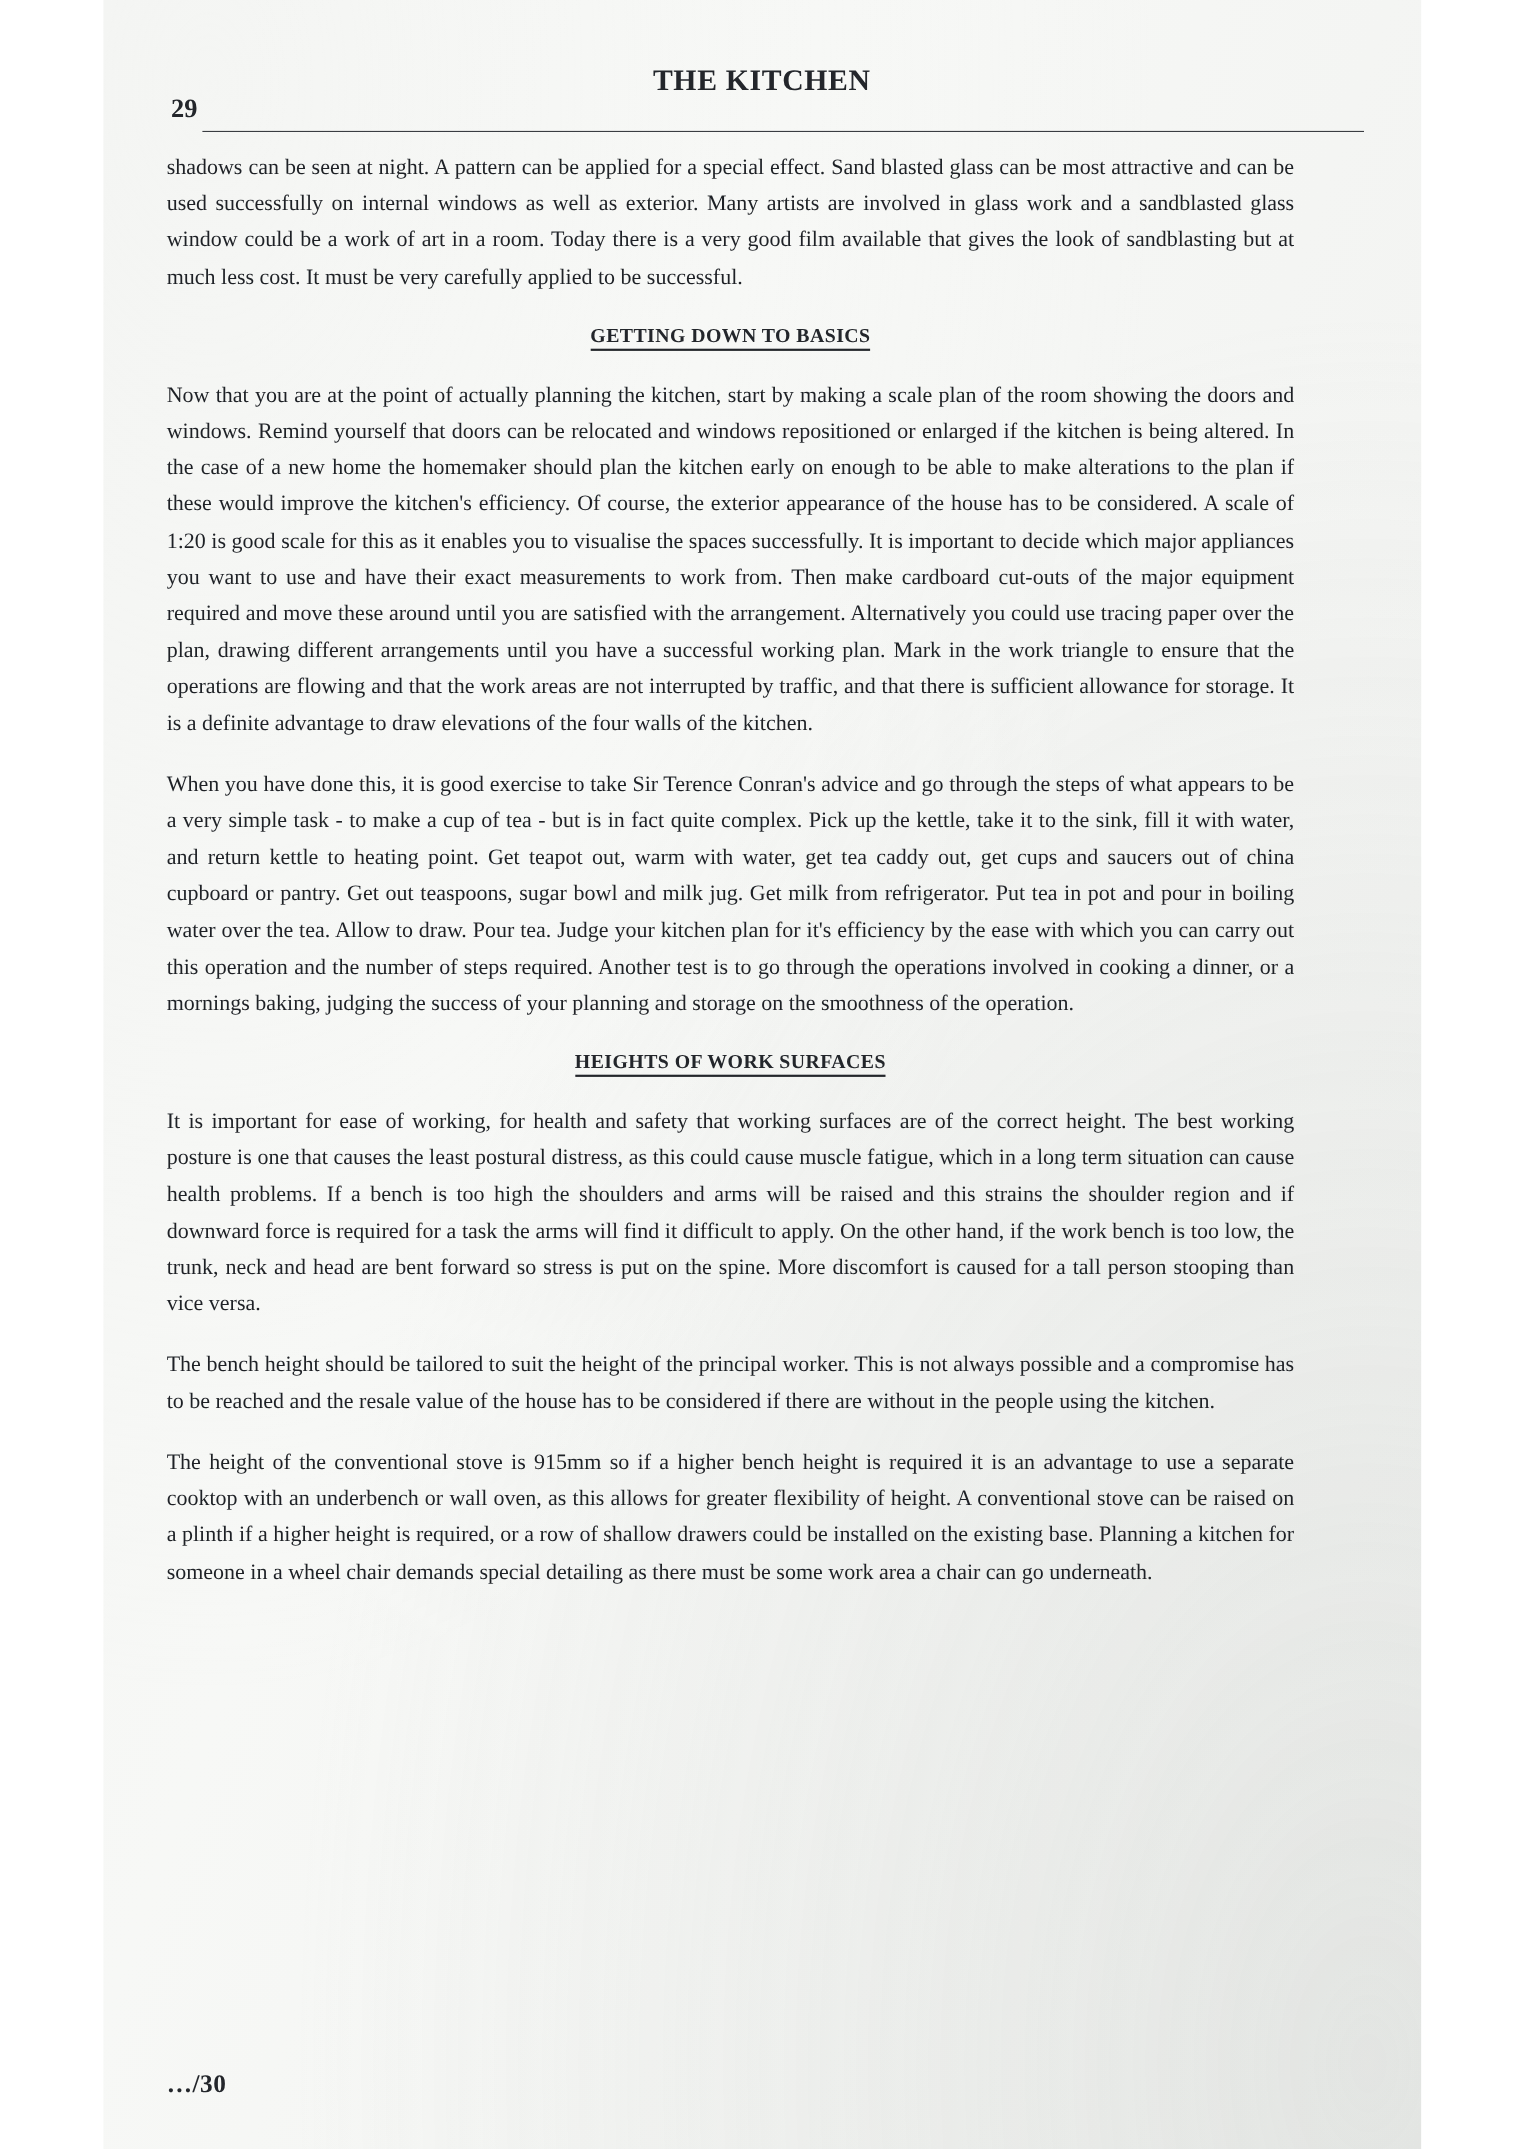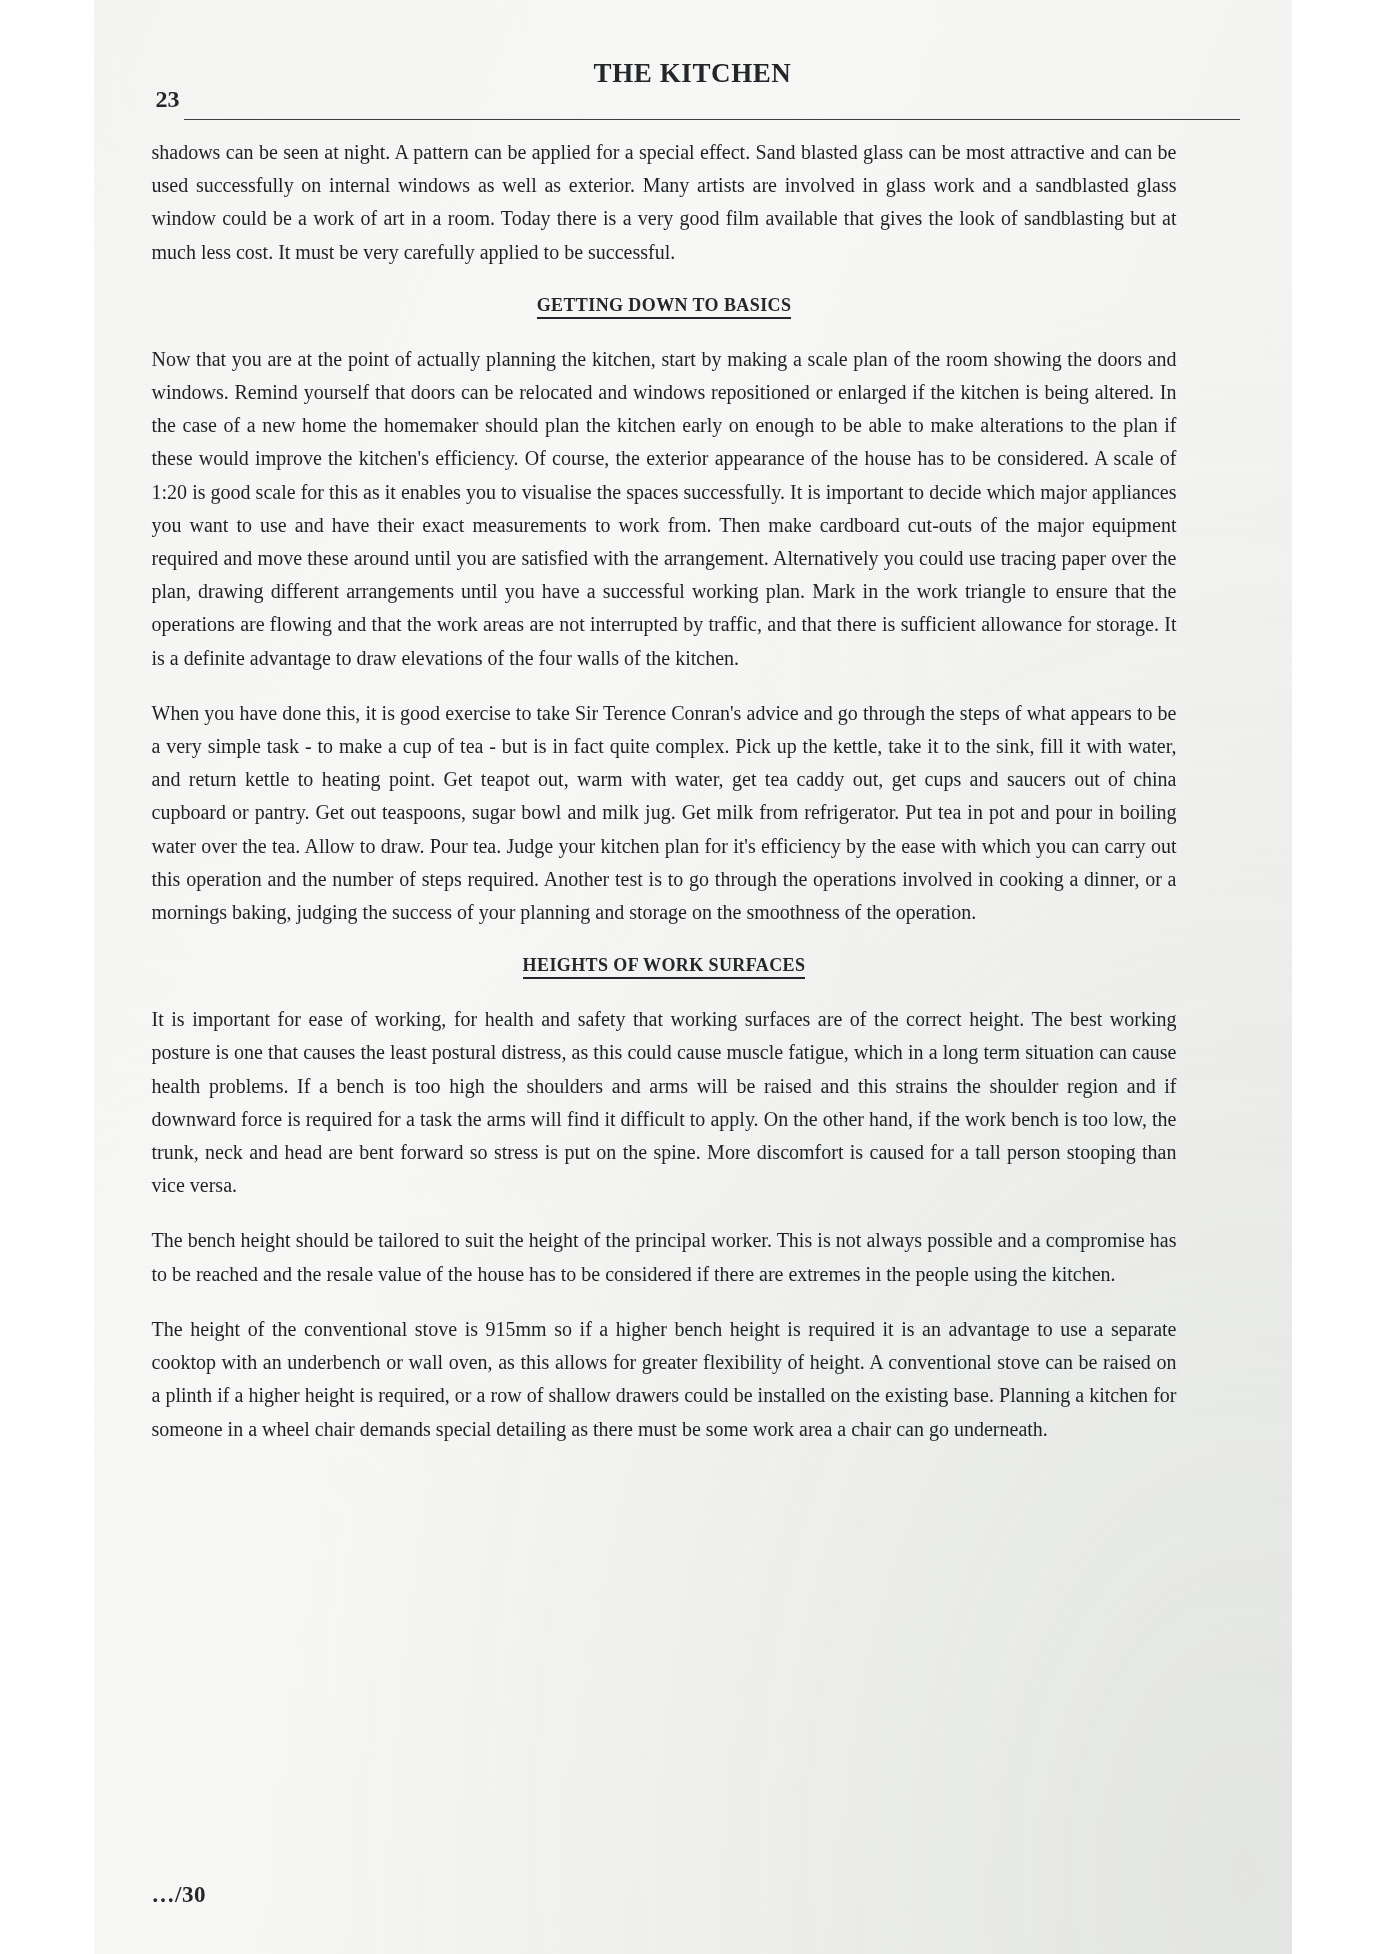--- a/index.html
+++ b/index.html
@@ -112,30 +112,30 @@
 </style>
 </head>
 <body>
 
 <div class="page">
 
   <div class="scan-tint"></div>
 
   <div class="page-header">
     <div class="header-title">THE KITCHEN</div>
-    <div class="folio">23</div>
+    <div class="folio">29</div>
     <div class="header-rule"></div>
   </div>
 
   <div class="content" id="content-root">
       <p class="body">shadows can be seen at night. A pattern can be applied for a special effect. Sand blasted glass can be most attractive and can be used successfully on internal windows as well as exterior. Many artists are involved in glass work and a sandblasted glass window could be a work of art in a room. Today there is a very good film available that gives the look of sandblasting but at much less cost. It must be very carefully applied to be successful.</p>
       <h2 class="section-heading"><span class="ul">GETTING DOWN TO BASICS</span></h2>
       <p class="body">Now that you are at the point of actually planning the kitchen, start by making a scale plan of the room showing the doors and windows. Remind yourself that doors can be relocated and windows repositioned or enlarged if the kitchen is being altered. In the case of a new home the homemaker should plan the kitchen early on enough to be able to make alterations to the plan if these would improve the kitchen's efficiency. Of course, the exterior appearance of the house has to be considered. A scale of 1:20 is good scale for this as it enables you to visualise the spaces successfully. It is important to decide which major appliances you want to use and have their exact measurements to work from. Then make cardboard cut-outs of the major equipment required and move these around until you are satisfied with the arrangement. Alternatively you could use tracing paper over the plan, drawing different arrangements until you have a successful working plan. Mark in the work triangle to ensure that the operations are flowing and that the work areas are not interrupted by traffic, and that there is sufficient allowance for storage. It is a definite advantage to draw elevations of the four walls of the kitchen.</p>
       <p class="body">When you have done this, it is good exercise to take Sir Terence Conran's advice and go through the steps of what appears to be a very simple task - to make a cup of tea - but is in fact quite complex. Pick up the kettle, take it to the sink, fill it with water, and return kettle to heating point. Get teapot out, warm with water, get tea caddy out, get cups and saucers out of china cupboard or pantry. Get out teaspoons, sugar bowl and milk jug. Get milk from refrigerator. Put tea in pot and pour in boiling water over the tea. Allow to draw. Pour tea. Judge your kitchen plan for it's efficiency by the ease with which you can carry out this operation and the number of steps required. Another test is to go through the operations involved in cooking a dinner, or a mornings baking, judging the success of your planning and storage on the smoothness of the operation.</p>
       <h2 class="section-heading"><span class="ul">HEIGHTS OF WORK SURFACES</span></h2>
       <p class="body">It is important for ease of working, for health and safety that working surfaces are of the correct height. The best working posture is one that causes the least postural distress, as this could cause muscle fatigue, which in   a long term situation can cause health problems. If a bench is too high the shoulders and arms will be raised and this strains the shoulder region and if downward force is required for a task the arms will find it difficult to apply. On the other hand, if the work bench is too low, the trunk, neck and head are bent forward so stress is put on the spine. More discomfort is caused for a tall person stooping than vice versa.</p>
-      <p class="body">The bench height should be tailored to suit the height of the principal worker. This is not always possible and a compromise has to be reached and the resale value of the house has to be considered if there are extremes in the people using the kitchen.</p>
+      <p class="body">The bench height should be tailored to suit the height of the principal worker. This is not always possible and a compromise has to be reached and the resale value of the house has to be considered if there are without in the people using the kitchen.</p>
       <p class="body">The height of the conventional stove is 915mm so if a higher bench height is required it is an advantage to use a separate cooktop with an underbench or wall oven, as this allows for greater flexibility of height. A conventional stove can be raised on a plinth if a higher height is required, or a row of shallow drawers could be installed on the existing base. Planning a kitchen for someone in a wheel chair demands special detailing as there must be some work area a chair can go underneath.</p>
     </div>
 
   <div class="footer-note">…/30</div>
 
 </div>
 
 </body></html>

